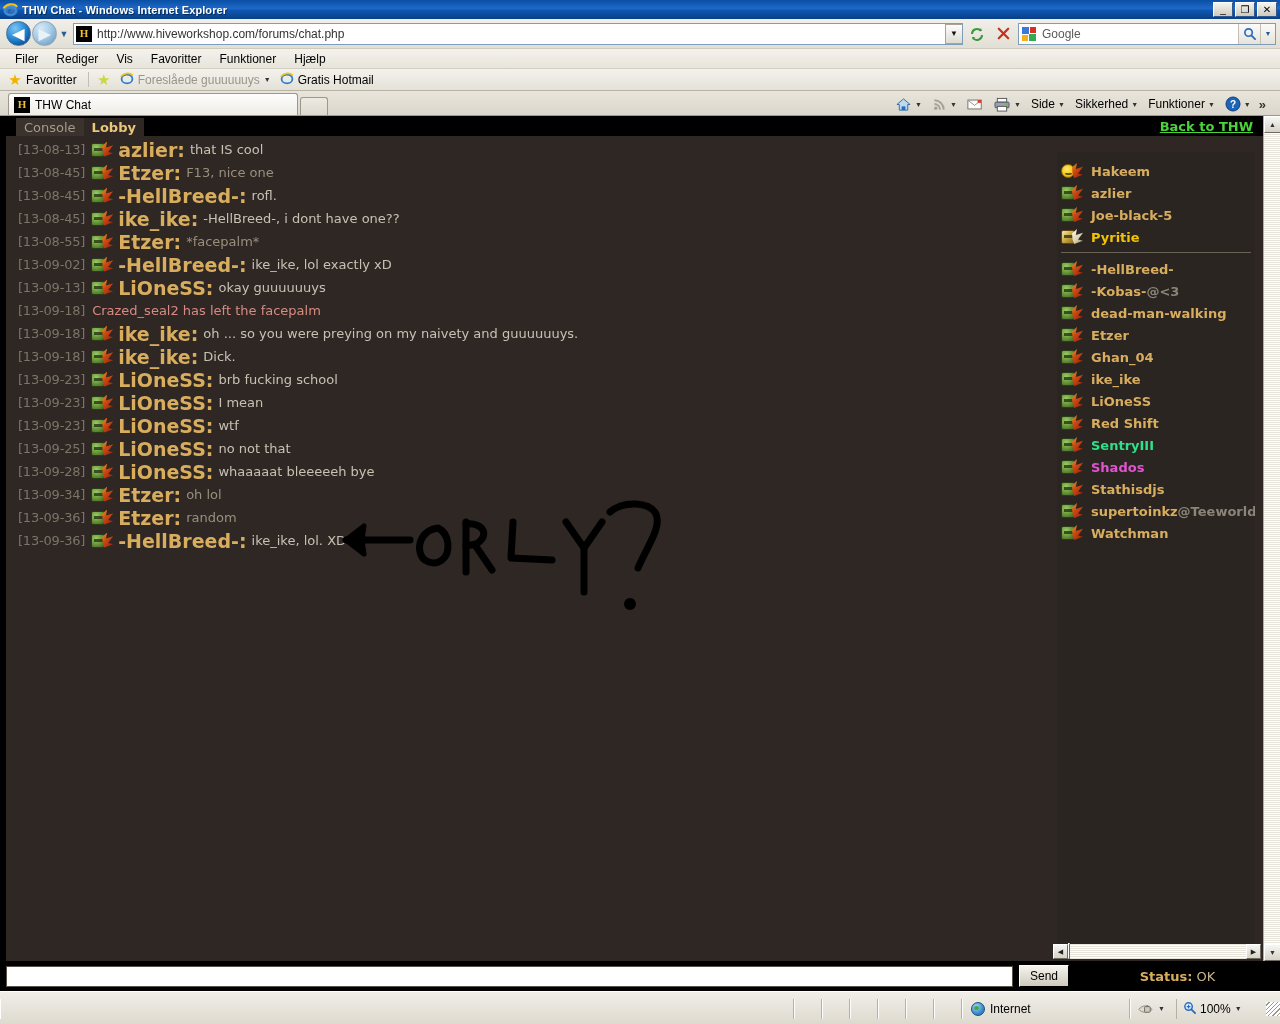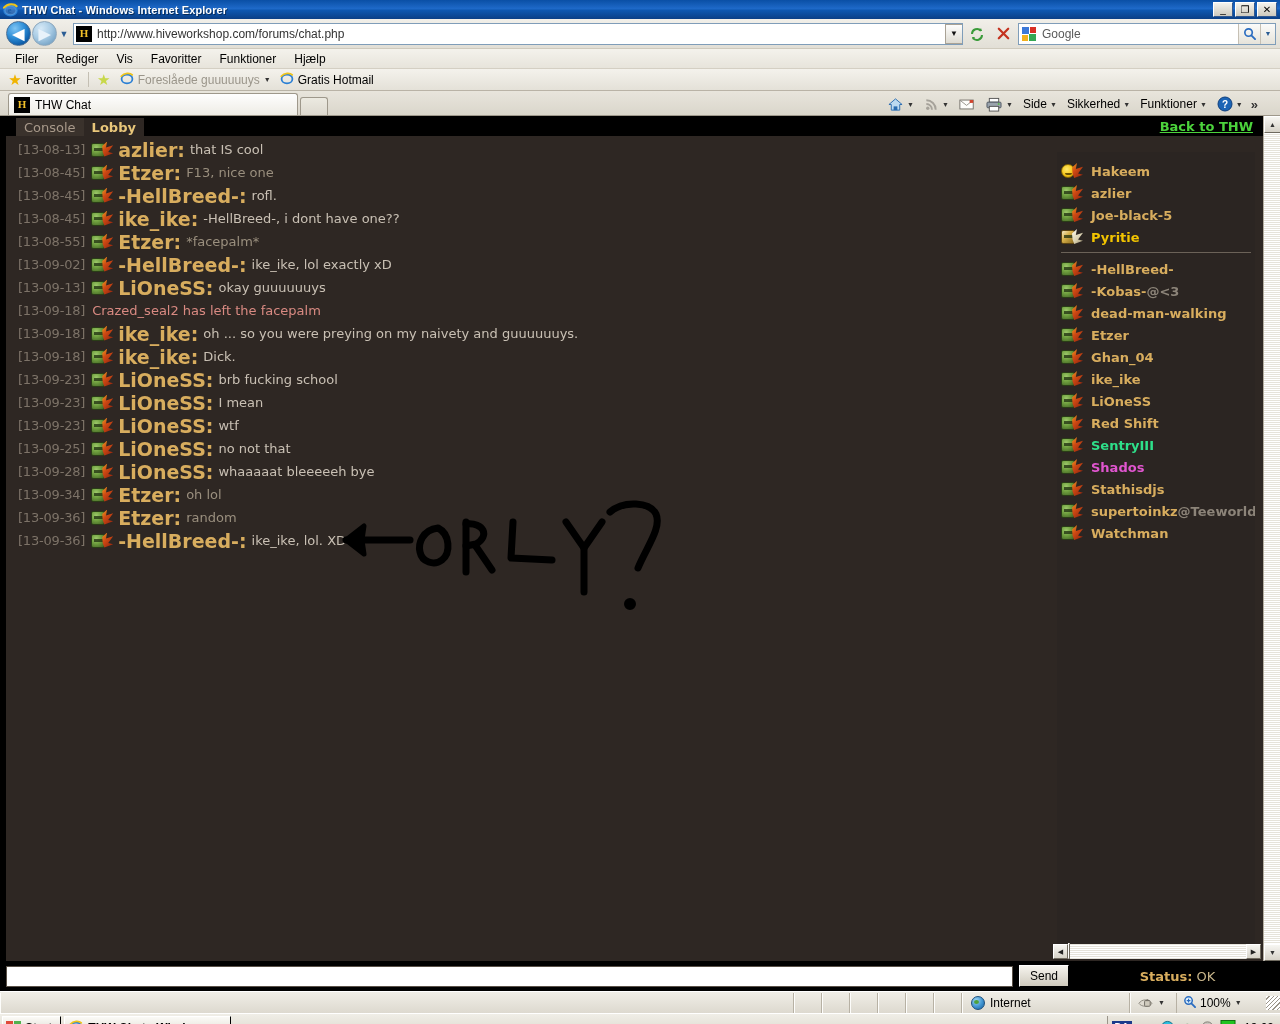--- a/index.html
+++ b/index.html
@@ -157,21 +157,21 @@
     font-size: 12px; color:#000;
   }
   .tab-new {
     width: 28px; height: 18px; margin-left: 2px;
     background: linear-gradient(to bottom,#ecead f,#ddd9cf);
     background: linear-gradient(to bottom,#eceae1,#ddd9cf);
     border: 1px solid #9e988b; border-bottom:none;
     border-radius: 3px 3px 0 0;
   }
   .cmdbar-right {
-    position: absolute; right: 20px; bottom: 2px;
+    position: absolute; right: 12px; bottom: 2px;
     display: flex; align-items: center; gap: 2px; font-size: 12px;
   }
   .cmd-item { display: flex; align-items: center; padding: 1px 4px; color:#000; gap:3px;}
   .caret { font-size: 7px; color:#333; }
   .chev { font-size: 13px; color:#333; font-weight:bold; padding: 0 2px;}
 
   
   .page {
     position: relative;
     height: 845px;
@@ -333,21 +333,21 @@
   }
   .status-box {
     width: 205px; flex:0 0 auto; text-align: center;
     font-size: 13px; font-family: "DejaVu Sans", sans-serif;
   }
   .status-label { color:#d8ad5e; font-weight: bold; }
   .status-val { color:#c9b68b; }
 
   
   .statusbar {
-    height: 22px; display: flex; align-items: center;
+    height: 34px; display: flex; align-items: center;
     background: linear-gradient(to bottom,#f0eee7,#ddd9cf);
     border-top: 1px solid #fff;
     font-size: 12px;
   }
   .sb-cell { height: 20px; border-right: 1px solid #b7b1a4; border-left:1px solid #fdfdfb; }
   .sb-grow { flex: 1 1 auto; }
   .sb-zone { display:flex; align-items:center; gap:5px; padding: 0 8px; height: 20px;
     border-left: 1px solid #fdfdfb; border-right: 1px solid #b7b1a4;}
   .globe {
     width: 14px; height: 14px; border-radius: 50%;

